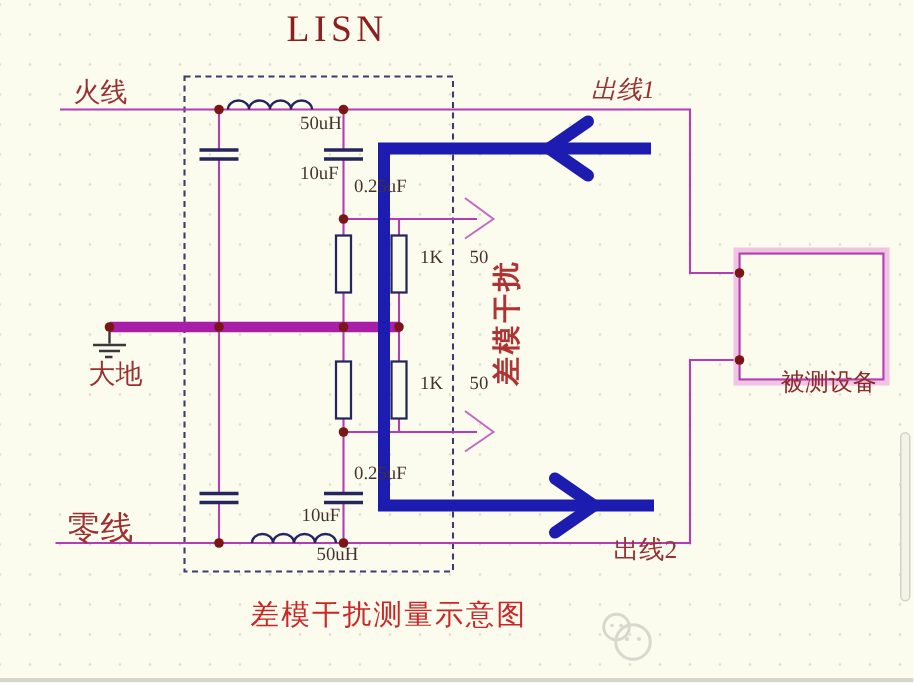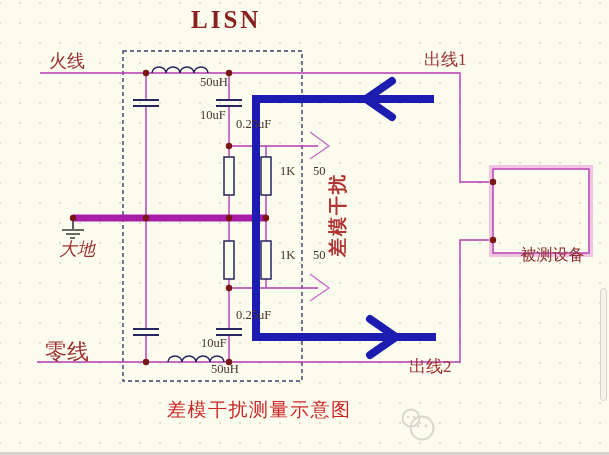--- a/index.html
+++ b/index.html
@@ -26,25 +26,25 @@
   .cur{stroke:var(--current-blue); stroke-width:8; fill:none;}
   .curhead{stroke:var(--current-blue); stroke-width:8; fill:none; stroke-linecap:round; stroke-linejoin:round;}
   .dot{fill:var(--junction-dot); stroke:none;}
   .chev{stroke:var(--chevron-magenta); stroke-width:1.3; fill:none;}
   .earth{stroke:#3a3a3a; stroke-width:1.6; fill:none;}
   .dashedbox{stroke:var(--dashed-box); stroke-width:1.4; fill:none; stroke-dasharray:4 3;}
   .dutglow{stroke:#f2c4e4; stroke-width:3; fill:none;}
   .dutbox{stroke:var(--wire-magenta); stroke-width:1.5; fill:none;}
   .lbl{position:absolute; color:var(--label-red); white-space:nowrap; line-height:1;}
   .comp{position:absolute; color:var(--component-text); font-size:12.5px; white-space:nowrap; line-height:1;margin-left:44px;}
-  .lisn-title{position:absolute; left:191px; top:6px; font-size:25px; font-weight:bold;
+  .lisn-title{position:absolute; left:191px; top:6px; font-size:25px; font-weight:normal;
     letter-spacing:3px; color:var(--title-red);}
   .lbl-live{left:49px; top:52px; font-size:18px;}
-  .lbl-out1{left:424px; top:51px; font-size:17px;}
-  .lbl-earth{left:59px; top:240px; font-size:18px;font-style:italic;}
+  .lbl-out1{left:394px; top:51px; font-size:17px;font-style:italic;}
+  .lbl-earth{left:59px; top:240px; font-size:18px;}
   .lbl-neutral{left:45px; top:341px; font-size:22px;}
   .lbl-out2{left:409px; top:358px; font-size:17px;}
   .dm-wrap{position:absolute; left:313px; top:156px; width:50px; height:118px;
     display:flex; align-items:center; justify-content:center;}
   .dm-text{transform:rotate(-90deg); white-space:nowrap; font-size:19px; font-weight:bold;
     letter-spacing:2px; color:#b03333;}
   .dut-label-box{position:absolute; left:493px; top:169px; width:119px; height:84px;
     display:flex; align-items:center; justify-content:center;margin-top:44px;}
   .dut-label{color:#8b2a2a; font-size:16px; white-space:nowrap;}
   .caption{position:absolute; left:167px; top:397px; font-size:19px; font-weight:normal;

